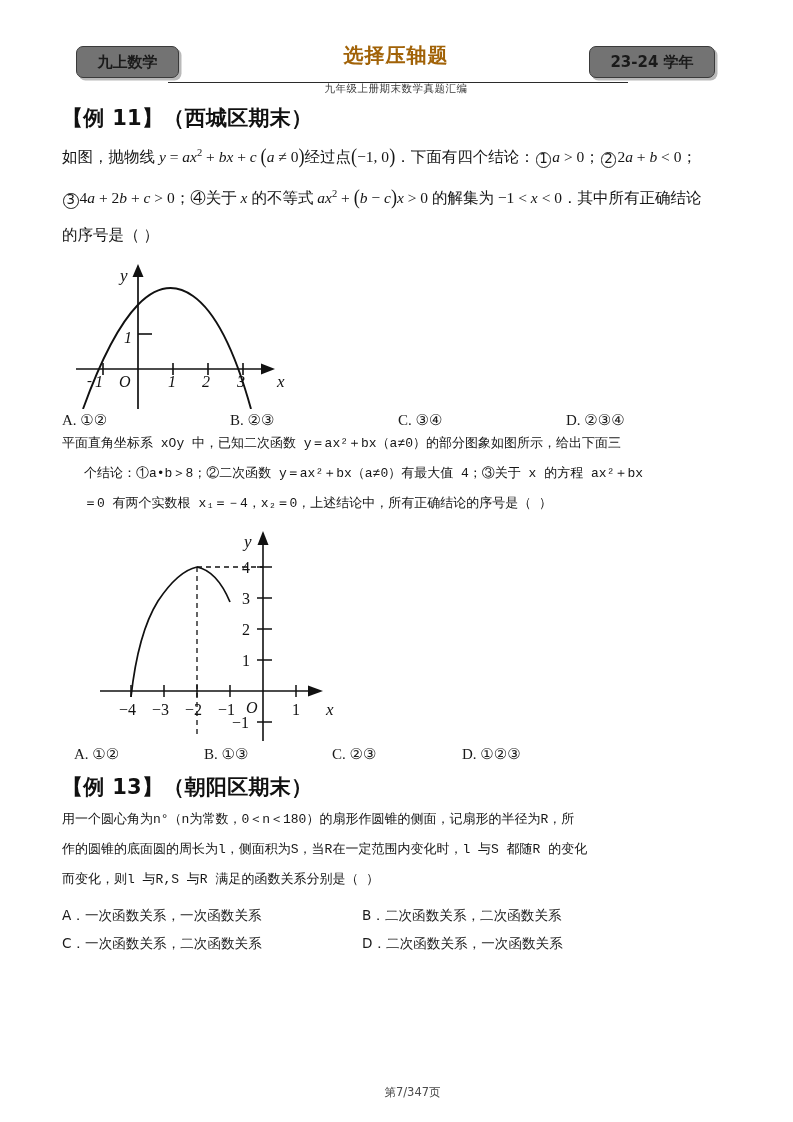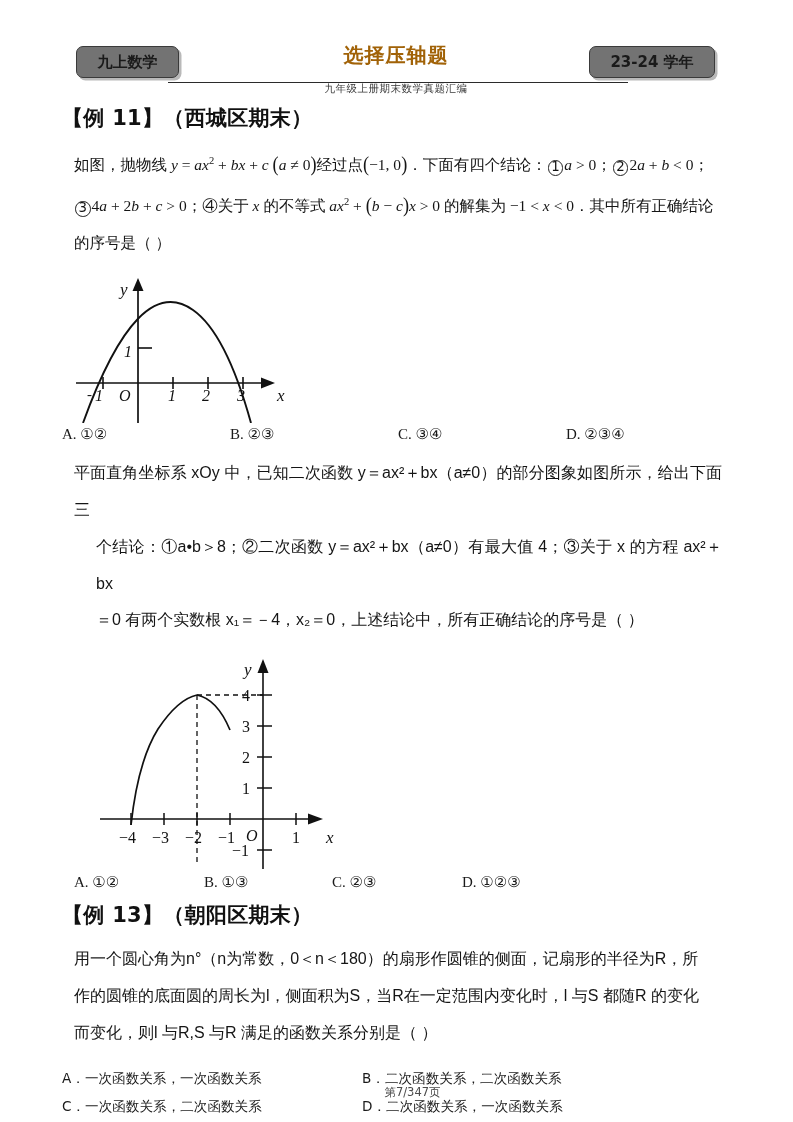--- a/index.html
+++ b/index.html
@@ -95,26 +95,26 @@
     font-size: 21px;
     color: #111;
     margin: 0 0 4px 0;
     letter-spacing: .3px;
   }
 
   .qtext {
     font-size: 15px;
     line-height: 2.18;
     color: #151515;
-    margin: 12px;
+    margin: 0;
     text-align: justify;
   }
   .qtext.sansq {
-    font-family: Liberation Sans, sans-serif;
-    font-size: 16px;
+    font-family: Liberation Mono, monospace;
+    font-size: 13px;
     line-height: 2.3;
   }
   .qtext.serifq {
     font-family: "Liberation Serif", serif;
     font-size: 15.5px;
     line-height: 2.25;
   }
   .indent { text-indent: 0; padding-left: 22px; }
 
   i.mv  { font-family: "Liberation Serif", serif; font-style: italic; }

